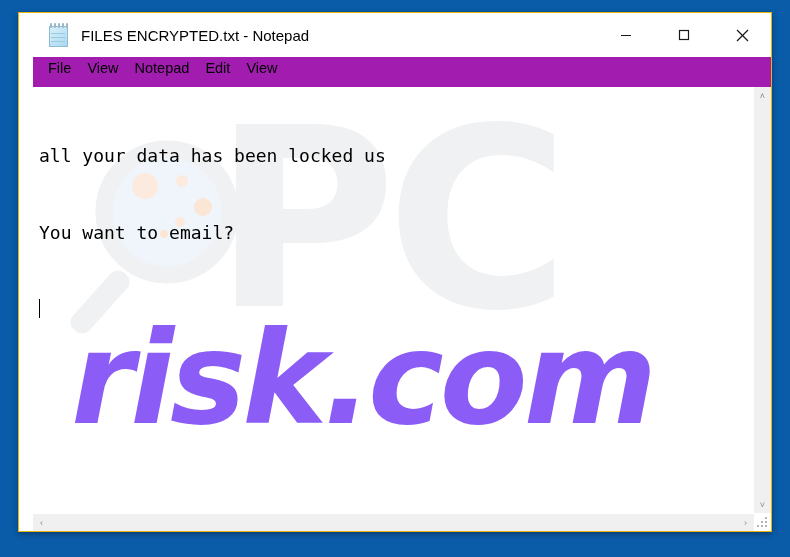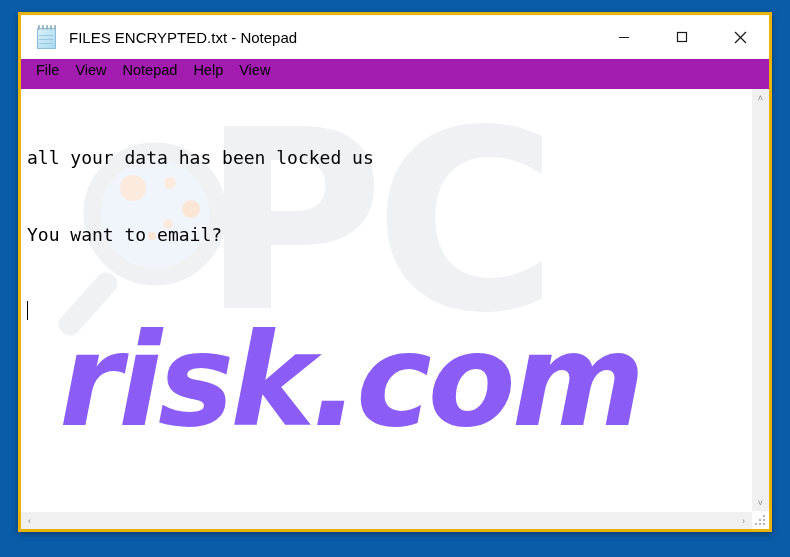--- a/index.html
+++ b/index.html
@@ -24,25 +24,26 @@
   }
 
   
   #window {
     position: absolute;
     left: 18px;
     top: 12px;
     width: 754px;
     height: 520px;
     background: #ffffff;
-    border: 3px solid #eab308;
+    border: 1px solid #eab308;
     box-sizing: border-box;
     display: flex;
     flex-direction: column;
     box-shadow: 0 2px 6px rgba(0,0,0,0.35);
+    padding-left: 14px;
   }
 
   
   #titlebar {
     height: 44px;
     flex: 0 0 44px;
     display: flex;
     align-items: center;
     background: #ffffff;
     position: relative;
@@ -313,21 +314,21 @@
             <line x1="12" y1="1" x2="1" y2="12" stroke="#1a1a1a" stroke-width="1.2"></line>
           </svg>
         </div>
       </div>
     </div>
 
     <div id="menubar">
       <div class="menu-item">File</div>
       <div class="menu-item">View</div>
       <div class="menu-item">Notepad</div>
-      <div class="menu-item">Help</div>
+      <div class="menu-item">Edit</div>
       <div class="menu-item">View</div>
     </div>
 
     <div id="editor-wrap">
 
       <div id="editor-row">
 
         <div id="textarea">
 
           <div id="watermark">

